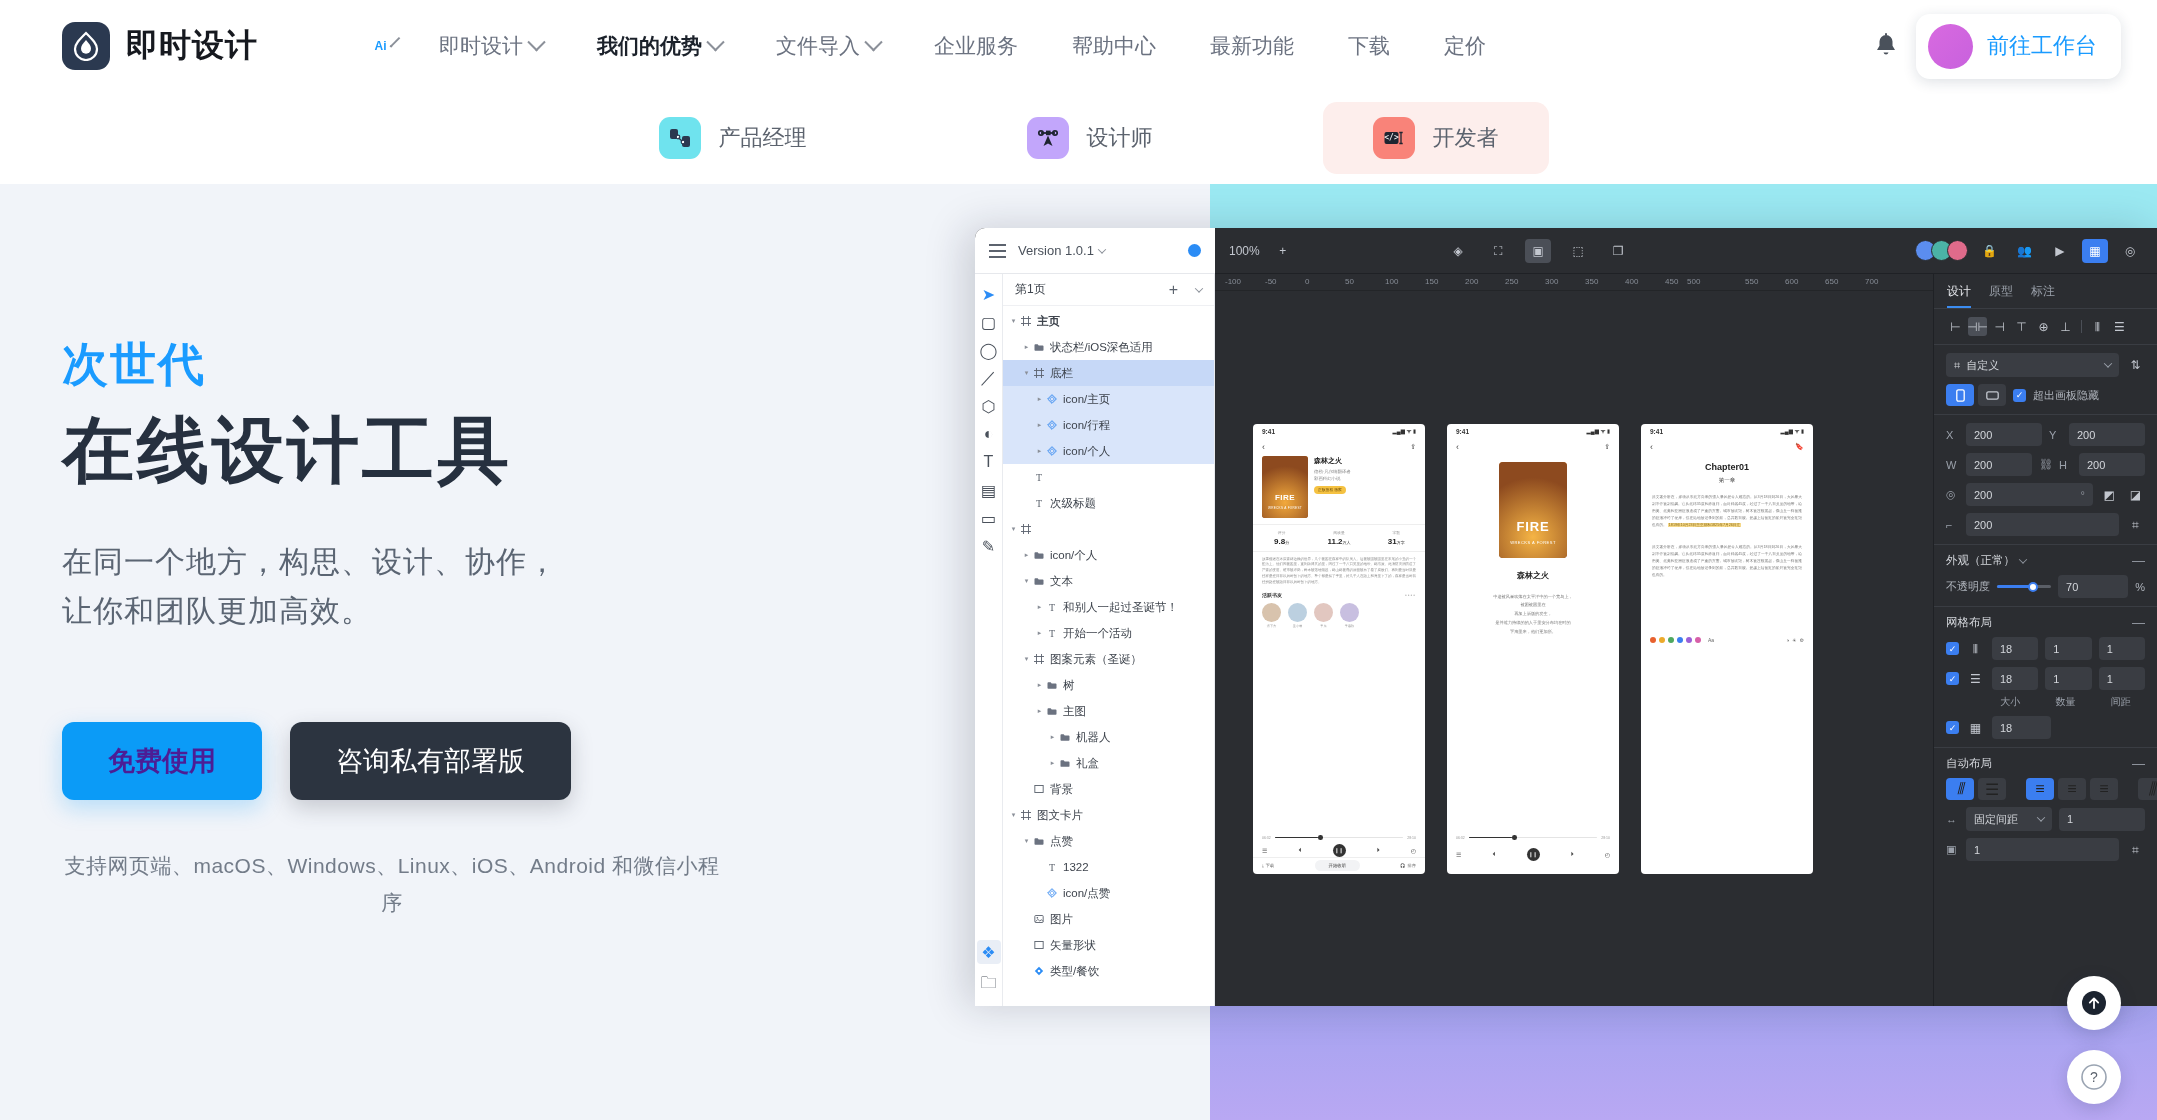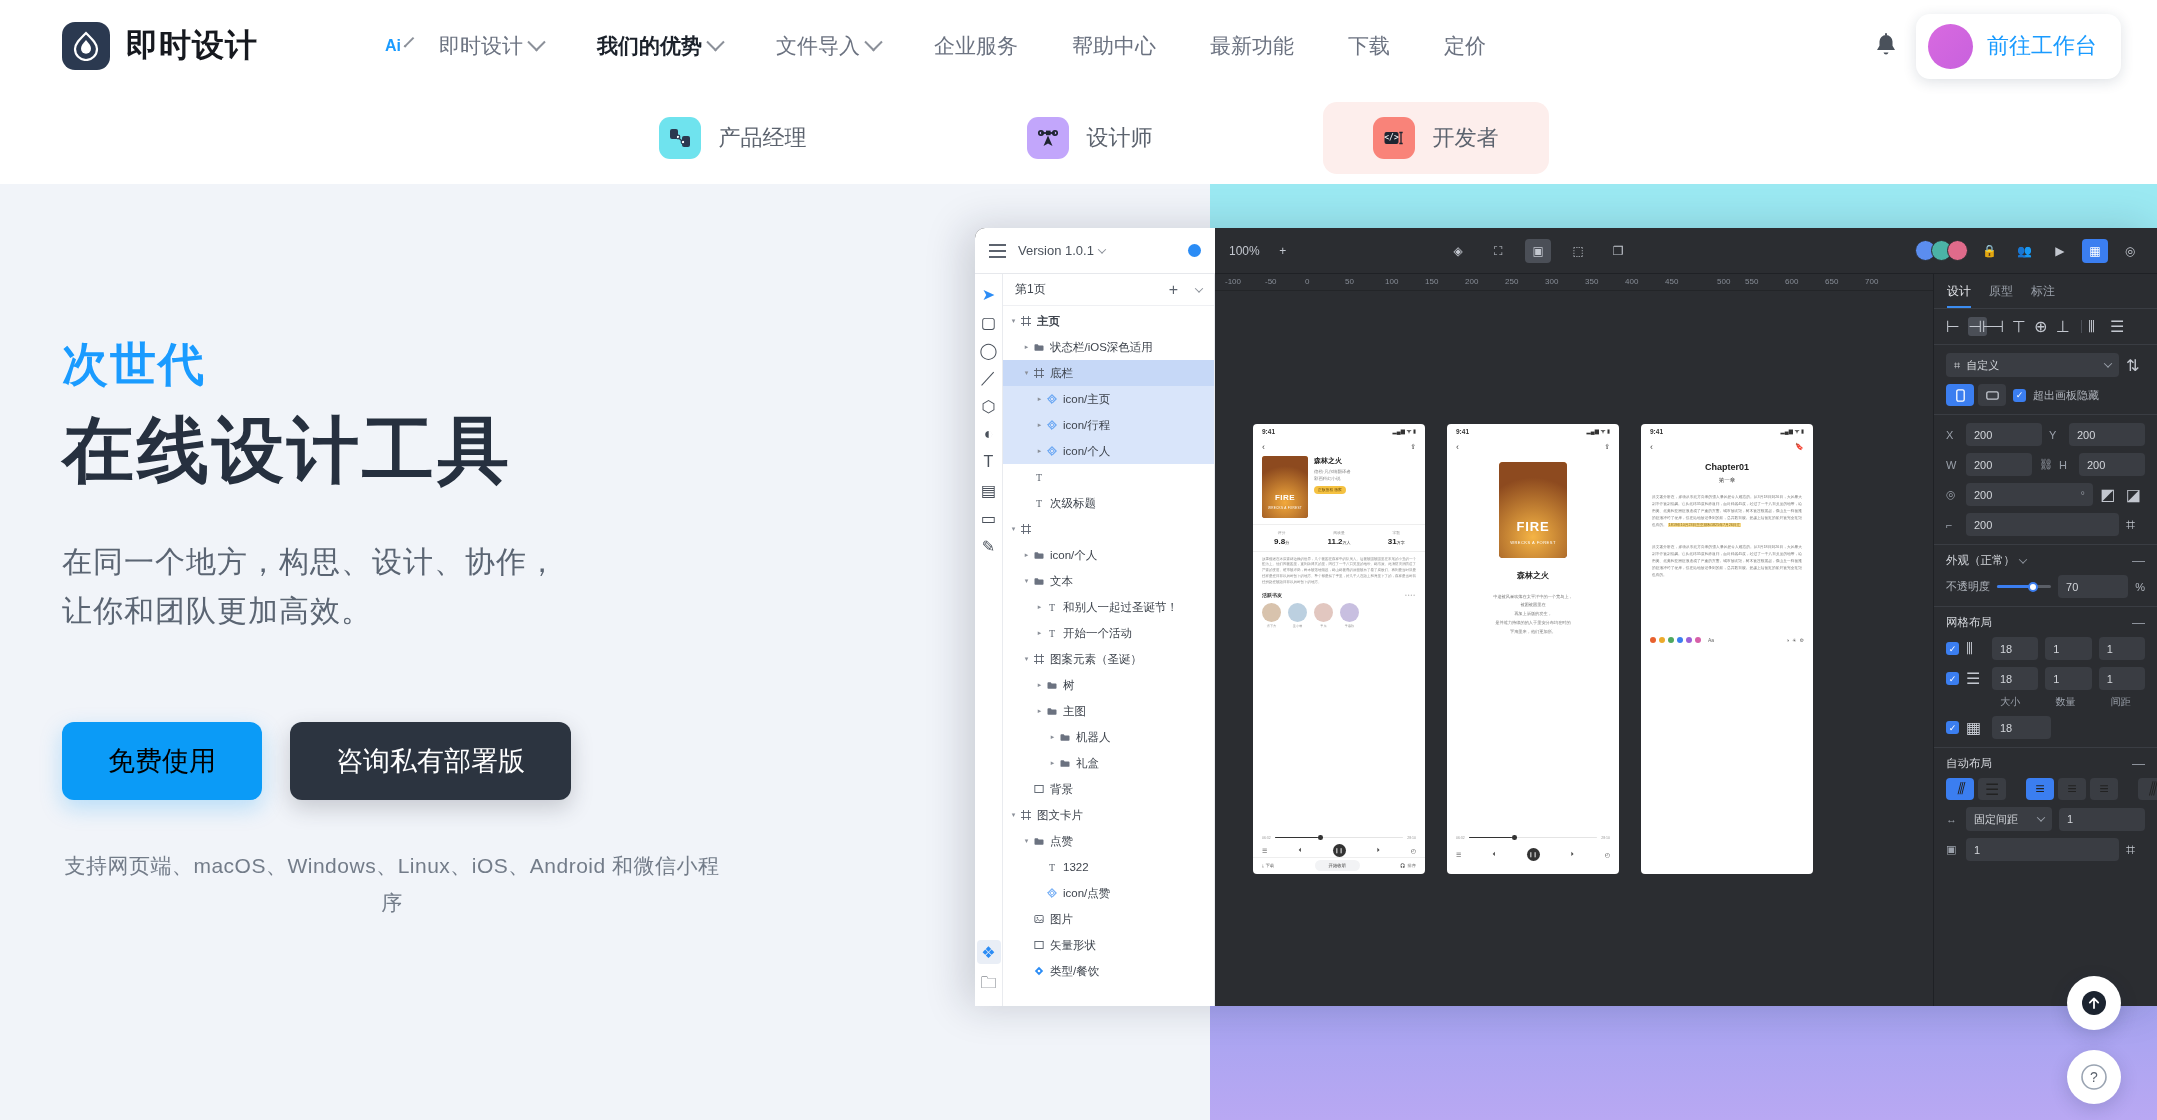--- a/index.html
+++ b/index.html
@@ -48,21 +48,21 @@
       background:linear-gradient(180deg,#a5a3f0 0%, #b9a8f3 100%); z-index:2; }
 
   
   .hero { position:absolute; left:62px; top:184px; width:900px; z-index:10; }
   .hero-eyebrow { margin-top:150px; font-size:46px; font-weight:bold; color:#1a9bff; letter-spacing:2px; }
   .hero-title { margin-top:12px; font-size:72px; font-weight:bold; color:#26303f; letter-spacing:3px; line-height:1.18; }
   .hero-sub { margin-top:44px; font-size:30px; color:#5b6573; line-height:1.65; letter-spacing:1px; }
   .hero-btns { margin-top:86px; display:flex; gap:28px; }
   .btn { border:none; border-radius:12px; font-size:27px; cursor:pointer; font-family:inherit;
          padding:0 46px; height:78px; display:flex; align-items:center; justify-content:center; white-space:nowrap; }
-  .btn-primary { background:#0b9bf7; color:#000000; box-shadow:0 8px 22px rgba(11,155,247,.25); }
+  .btn-primary { background:#0b9bf7; color:#4c1d95; box-shadow:0 8px 22px rgba(11,155,247,.25);font-weight:bold; }
   .btn-dark { background:#2c3440; color:#fff; box-shadow:0 8px 22px rgba(44,52,64,.22); }
   .hero-note { margin-top:48px; width:660px; text-align:center; font-size:21px; color:#737c89; line-height:1.75; letter-spacing:.5px; }
 
   
   .editor { position:absolute; left:975px; top:228px; width:1182px; height:778px; background:#2b2d31; z-index:20;
             box-shadow:-10px 0 40px rgba(20,30,50,.18); overflow:hidden; display:flex; flex-direction:column; border-top-left-radius:10px; }
   .ed-top { height:46px; display:flex; align-items:stretch; flex:0 0 auto; }
 
   
   .ed-top-left { width:240px; background:#fff; display:flex; align-items:center; padding:0 14px; gap:12px; border-bottom:1px solid #e6e8ec; }
@@ -116,21 +116,21 @@
   .st-right { display:flex; gap:2px; align-items:center; font-size:5.5px; }
   .nav-row { height:17px; display:flex; align-items:center; justify-content:space-between; padding:0 9px; font-size:9px; color:#444; }
 
   
   .props { width:224px; background:#2b2d31; border-left:1px solid #1f2125; flex:0 0 auto; display:flex; flex-direction:column; overflow:hidden; }
   .p-tabs { display:flex; gap:18px; padding:9px 13px 0; font-size:12px; color:#9aa0aa; border-bottom:1px solid #3a3d43; }
   .p-tabs span { padding-bottom:6px; cursor:pointer; }
   .p-tabs span.on { color:#e6e8ec; border-bottom:2px solid #3b8cf0; }
   .p-sec { padding:8px 12px; border-bottom:1px solid #3a3d43; }
   .p-align { display:flex; align-items:center; gap:3px; }
-  .ai { width:19px; height:19px; display:flex; align-items:center; justify-content:flex-start; color:#c3c7cf; border-radius:3px; cursor:pointer; font-size:16px; }
+  .ai { width:19px; height:19px; display:flex; align-items:center; justify-content:center; color:#c3c7cf; border-radius:3px; cursor:pointer; font-size:12px; }
   .ai.on { background:#4b4f57; }
   .p-div { width:1px; height:13px; background:#4b4f57; margin:0 3px; }
   .sel-field { background:#3a3d43; border-radius:4px; height:24px; display:flex; align-items:center; padding:0 8px; font-size:11px; color:#d4d7dc; gap:6px; flex:1; }
   .sel-field .dc { margin-left:auto; width:6px;height:6px;border-right:1.4px solid #9aa0aa;border-bottom:1.4px solid #9aa0aa;transform:rotate(45deg) translate(-1px,-1px); }
   .p-row { display:flex; align-items:center; gap:7px; margin-top:7px; }
   .seg { display:flex; gap:4px; }
   .seg i { width:28px; height:22px; border-radius:4px; background:#3a3d43; display:flex; align-items:center; justify-content:center; cursor:pointer; }
   .seg i.on { background:#3b7ef0; }
   .cbx { width:13px; height:13px; border-radius:3px; background:#3b7ef0; display:flex; align-items:center; justify-content:center; color:#fff; font-size:9px; flex:0 0 auto; }
   .p-lab { font-size:11px; color:#aeb3bb; }
@@ -581,21 +581,21 @@
             <span class="tick" style="left: 90px;">0</span>
             <span class="tick" style="left: 130px;">50</span>
             <span class="tick" style="left: 170px;">100</span>
             <span class="tick" style="left: 210px;">150</span>
             <span class="tick" style="left: 250px;">200</span>
             <span class="tick" style="left: 290px;">250</span>
             <span class="tick" style="left: 330px;">300</span>
             <span class="tick" style="left: 370px;">350</span>
             <span class="tick" style="left: 410px;">400</span>
             <span class="tick" style="left: 450px;">450</span>
-            <span class="tick" style="left: 502px;">500</span>
+            <span class="tick" style="left: 472px;">500</span>
             <span class="tick" style="left: 530px;">550</span>
             <span class="tick" style="left: 570px;">600</span>
             <span class="tick" style="left: 610px;">650</span>
             <span class="tick" style="left: 650px;">700</span>
             <span class="tick" style="left: 722px;">750</span>
           </div>
         <div class="frames">
 
           <div class="phone">
             <div class="st-bar">

